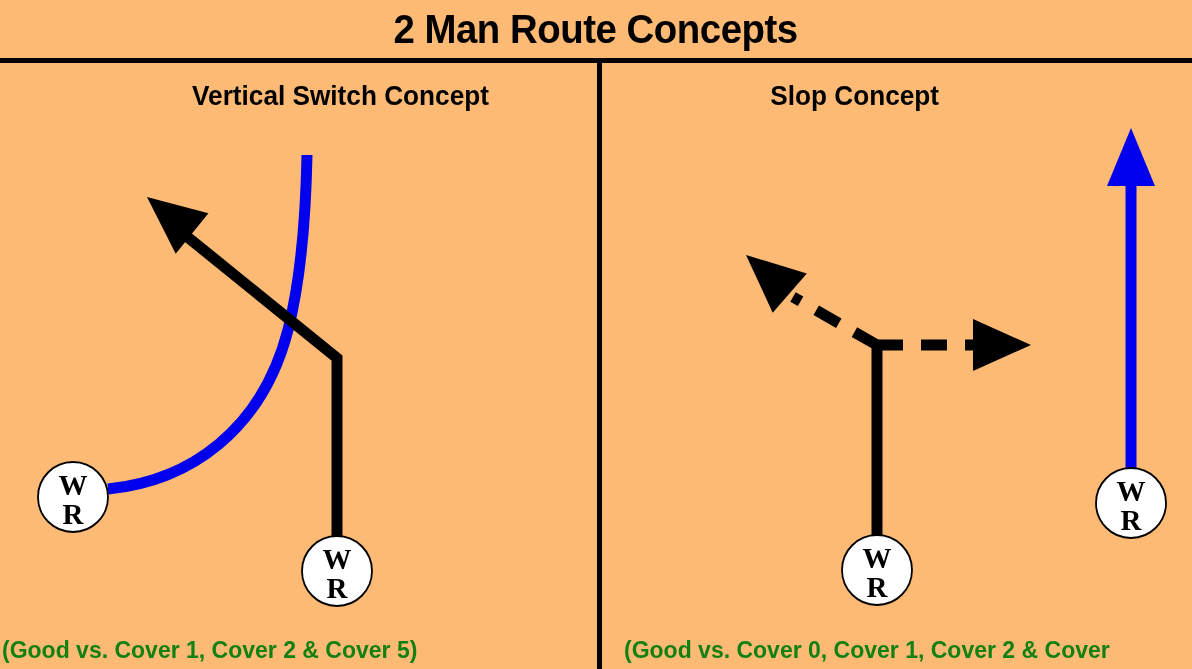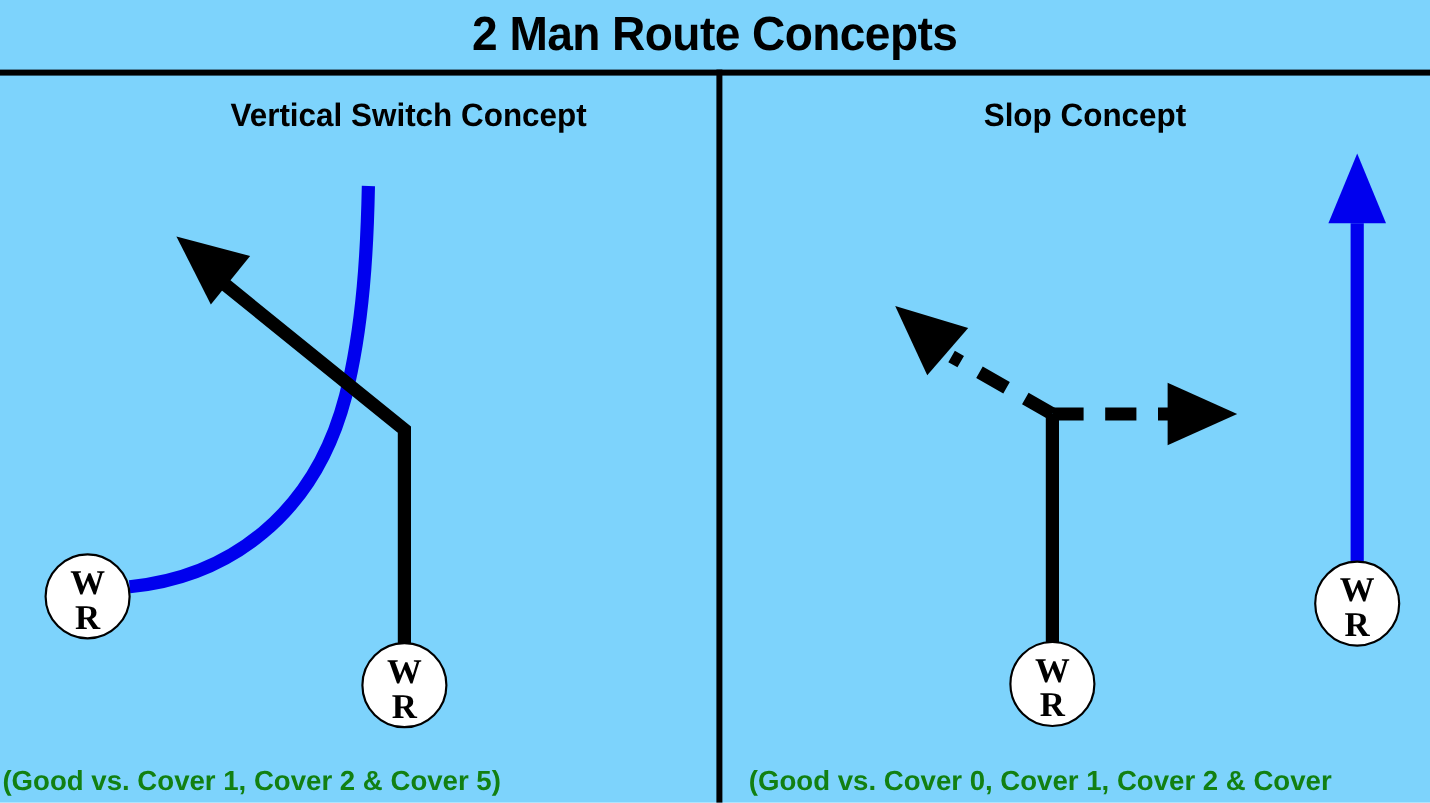--- a/index.html
+++ b/index.html
@@ -12,21 +12,21 @@
     width: 1192px;
     height: 669px;
     overflow: hidden;
     font-family: "Liberation Sans", sans-serif;
     position: relative;
   }
   #page {
     position: relative;
     width: 1192px;
     height: 669px;
-    background: #7dd3fc;
+    background: #fdba74;
   }
 
   
   .title-bar {
     position: absolute;
     left: 0;
     top: 0;
     width: 1192px;
     height: 58px;
     display: flex;
@@ -62,21 +62,21 @@
     background: #000000;
   }
 
   
   .panel {
     position: absolute;
     top: 63px;
     height: 606px;
   }
   .panel-left  { left: 0px;   width: 681px; }
-  .panel-right { left: 602px; width: 513px; padding-left: 33px; }
+  .panel-right { left: 602px; width: 513px; }
 
   .panel-heading {
     position: absolute;
     top: 18px;
     width: 100%;
     text-align: center;
     font-family: "Liberation Sans", sans-serif;
     font-weight: bold;
     font-size: 27px;
     line-height: 30px;

